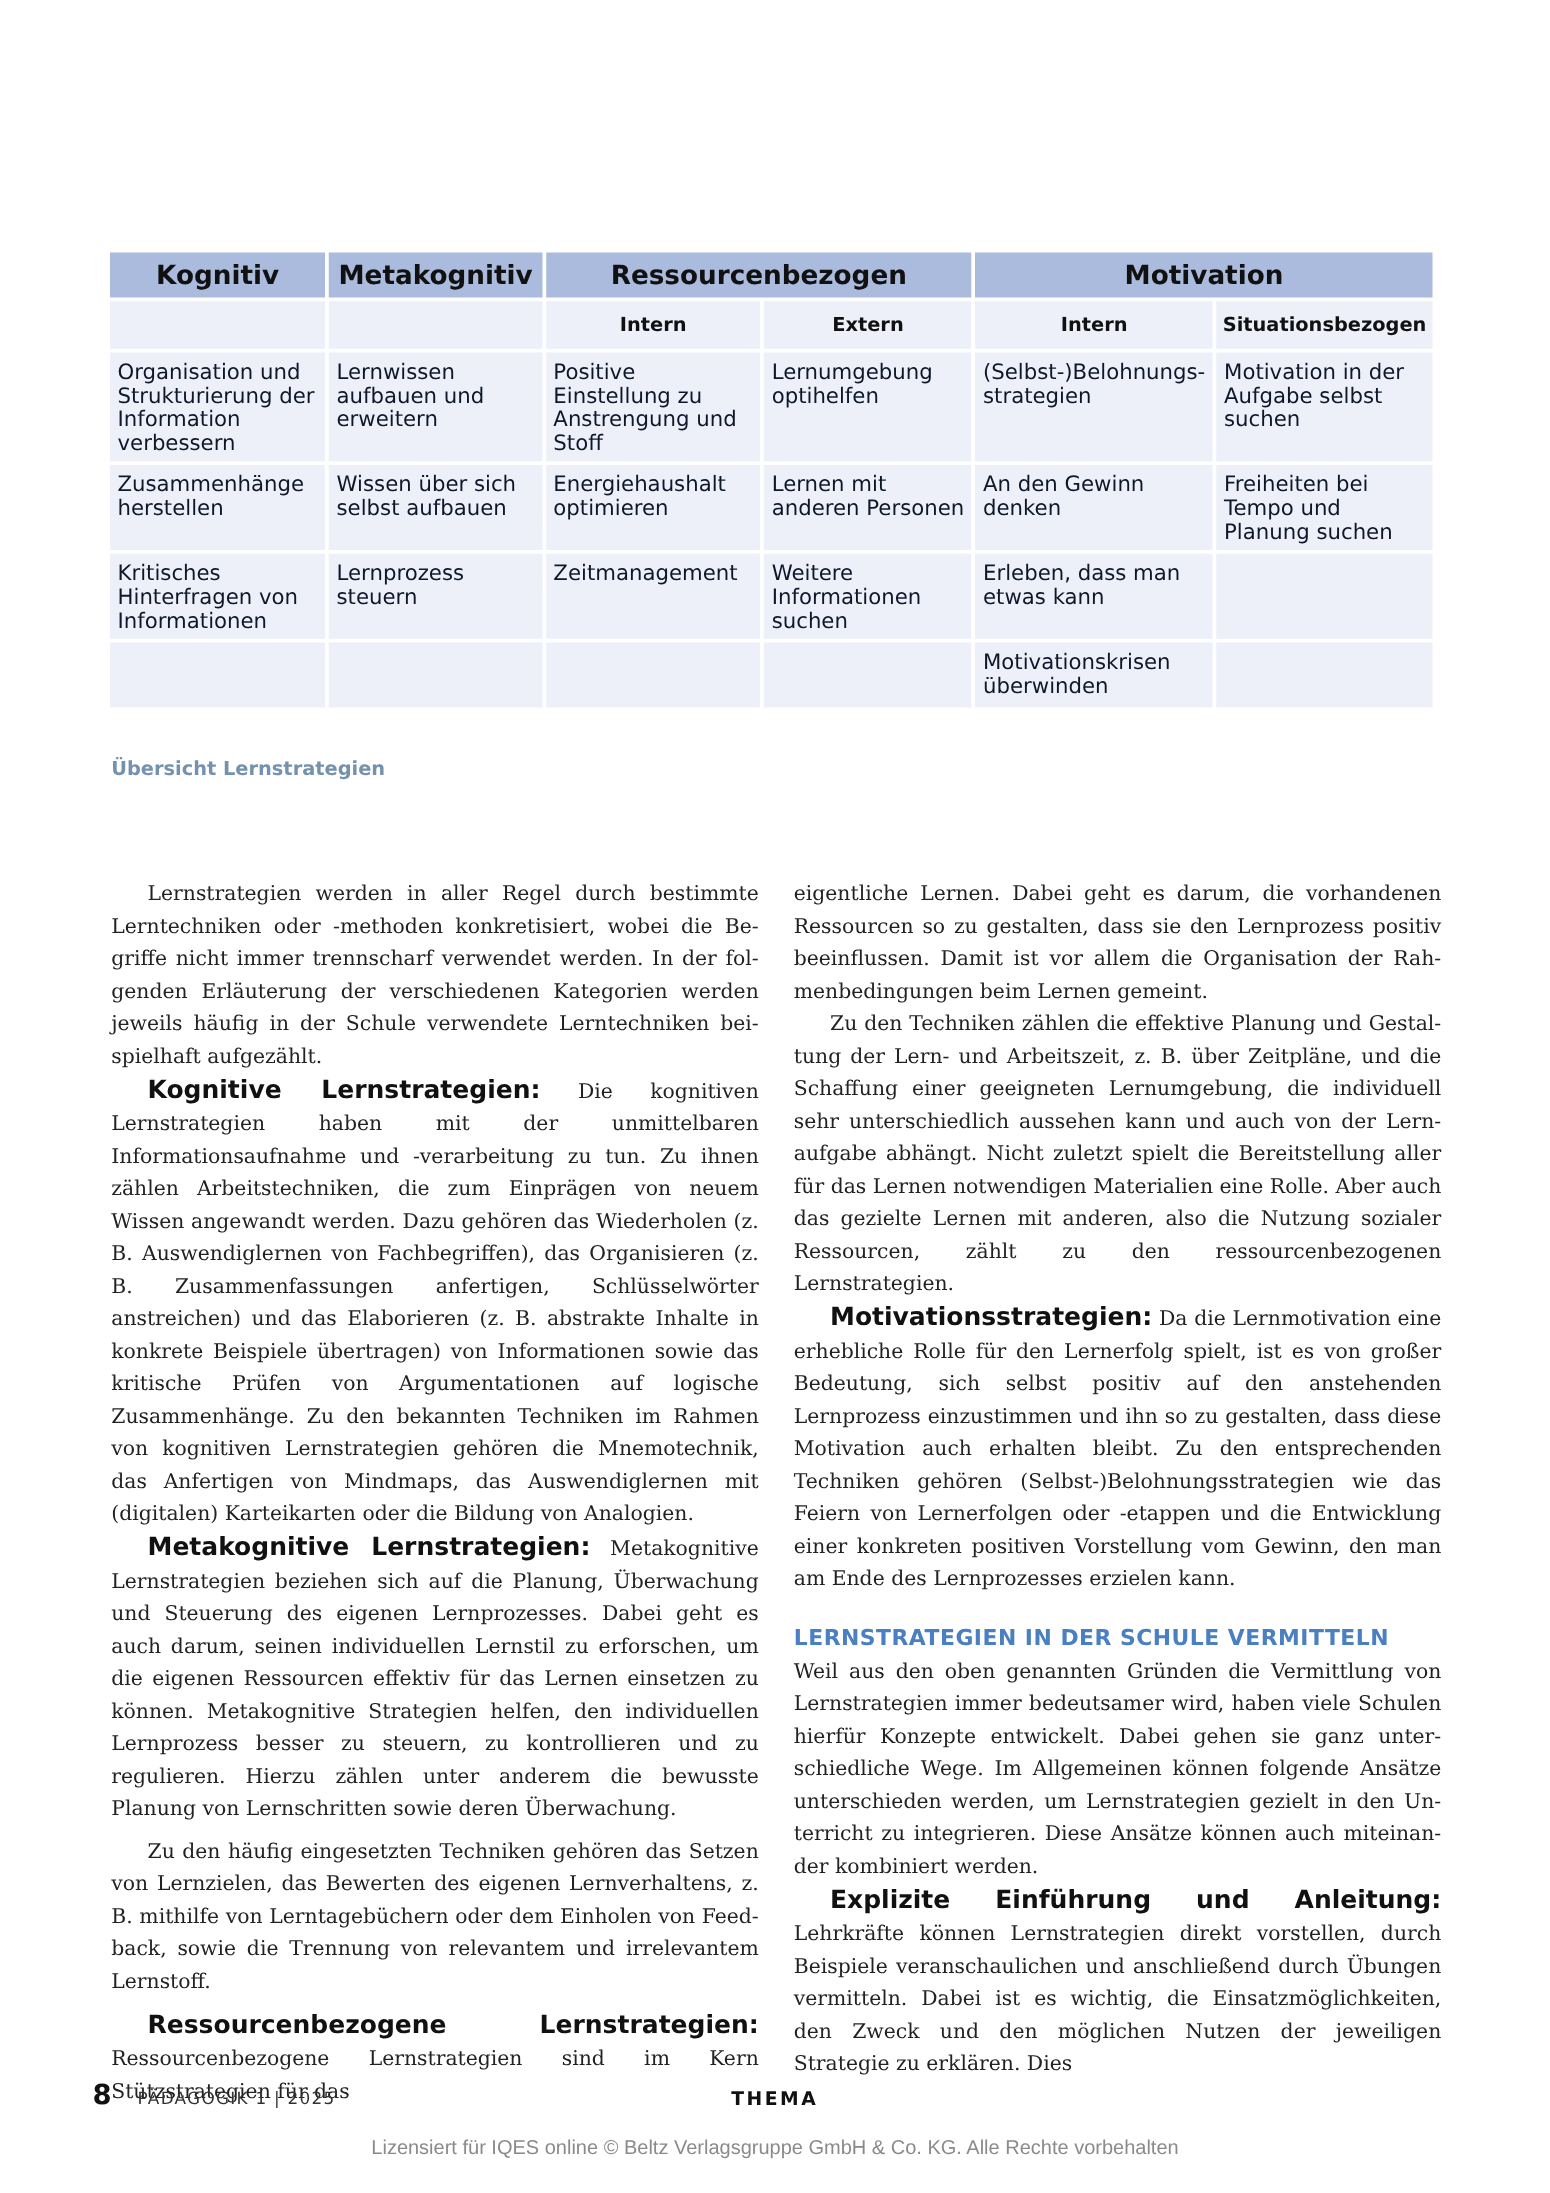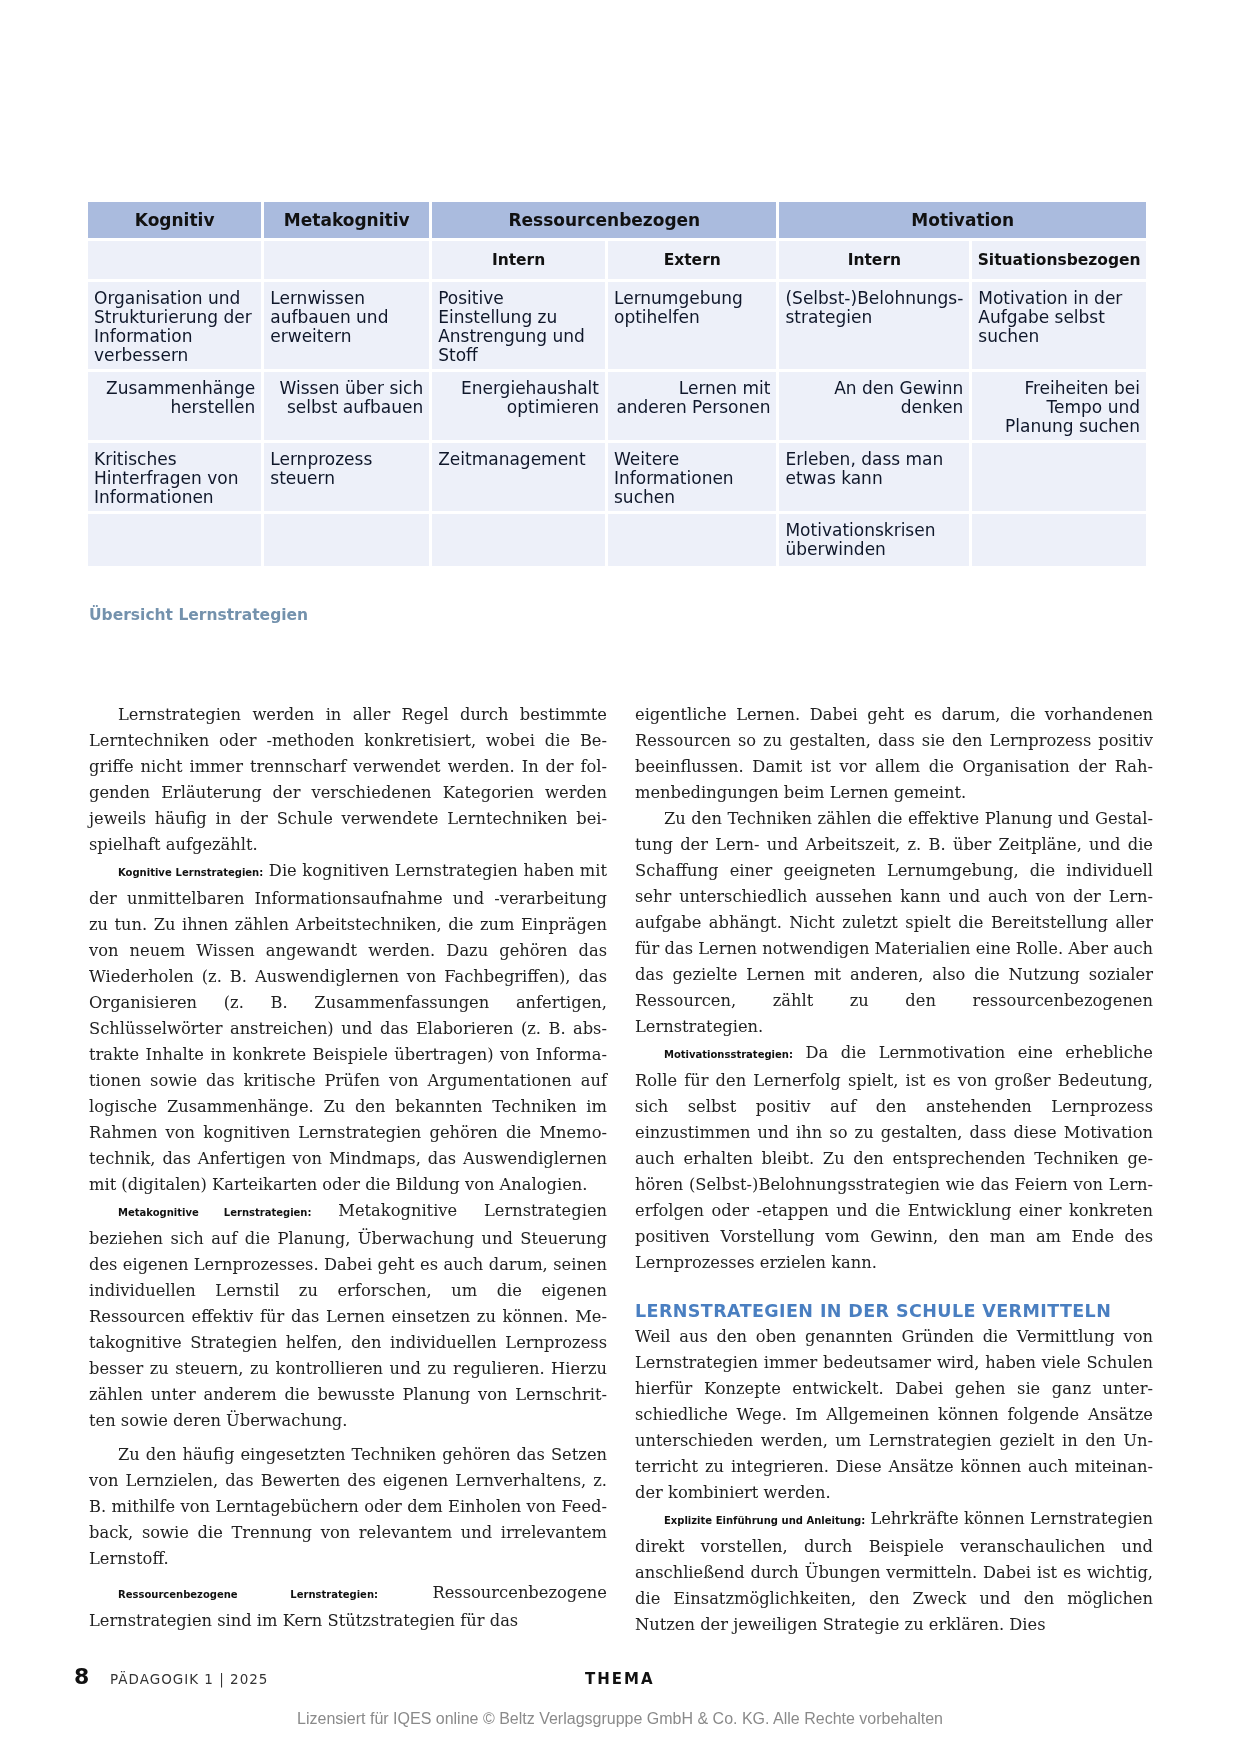--- a/index.html
+++ b/index.html
@@ -4,40 +4,40 @@
 <style>
   html, body { margin:0; padding:0; background:#ffffff; }
   body { width:1240px; height:1754px; position:relative; overflow:hidden; }
   .page { position:absolute; left:0; top:0; width:1240px; height:1754px; }
 
   
   .tbl { position:absolute; left:88px; top:202px; width:1064px; border-collapse:separate; border-spacing:3px; margin-left:-3px; margin-top:-3px;
          font-family:"DejaVu Sans", "Liberation Sans", sans-serif; }
   .tbl td, .tbl th { background:#edf0f9; vertical-align:top; padding:7px 6px 4px 6px; font-size:17px; line-height:19px; color:#0f172a; }
   .tbl th { font-weight:bold; text-align:center; vertical-align:middle; }
-  .tbl tr.h1 th { background:#aabbde; height:36px; padding:0; font-size:17px; color:#111; }
+  .tbl tr.h1 th { background:#aabbde; height:36px; padding:0; font-size:21px; color:#111; }
   .tbl tr.h2 th { height:38px; padding:0; font-size:15.5px; color:#111; }
   .tbl tr.r1 td { height:54px; }
-  .tbl tr.r2 td { height:40px;text-align:right; }
+  .tbl tr.r2 td { height:40px; }
   .tbl tr.r3 td { height:41px; }
   .tbl tr.r4 td { height:41px; }
   .tbl tr.r5 td { height:41px; }
   .tbl col { width:177px; }
 
   .caption { position:absolute; left:89px; top:606px; font-family:"DejaVu Sans", "Liberation Sans", sans-serif; font-weight:bold;
              font-size:15.5px; color:#7492ad; }
 
   
   .col { position:absolute; top:702px; width:518px; font-family:"DejaVu Serif", "Liberation Serif", serif; font-size:16.3px;
          line-height:26px; color:#222; text-align:justify; hyphens:manual; }
   .col.left { left:89px; }
   .col.right { left:635px; }
   .col p { margin:0; text-indent:29px; }
   .col p.noindent { text-indent:0; }
-  .col .lead { font-family:"DejaVu Sans", "Liberation Sans", sans-serif; font-weight:bold; font-size:10px; color:#111; }
+  .col .lead { font-family:"DejaVu Sans", "Liberation Sans", sans-serif; font-weight:bold; font-size:20px; color:#111; }
   .col h2 { margin:22px 0 0 0; font-family:"DejaVu Sans", "Liberation Sans", sans-serif; font-weight:bold; font-size:17.5px;
             color:#4a7fc1; letter-spacing:0.4px; line-height:26px; }
 
   
   .footer-num { position:absolute; left:74px; top:1664px; font-family:"DejaVu Sans", "Liberation Sans", sans-serif; font-weight:bold; font-size:22px; color:#111; }
   .footer-mag { position:absolute; left:110px; top:1671px; font-family:"DejaVu Sans", "Liberation Sans", sans-serif; font-size:13.5px; letter-spacing:1px; color:#333; }
   .footer-section { position:absolute; left:585px; top:1670px; font-family:"DejaVu Sans", "Liberation Sans", sans-serif; font-weight:bold; font-size:15px; letter-spacing:2px; color:#111; }
   .license { position:absolute; left:0; width:1240px; top:1710px; text-align:center; font-family:"Liberation Sans", sans-serif; font-size:16px; color:#8a8a8a; }
 </style>
 </head>

